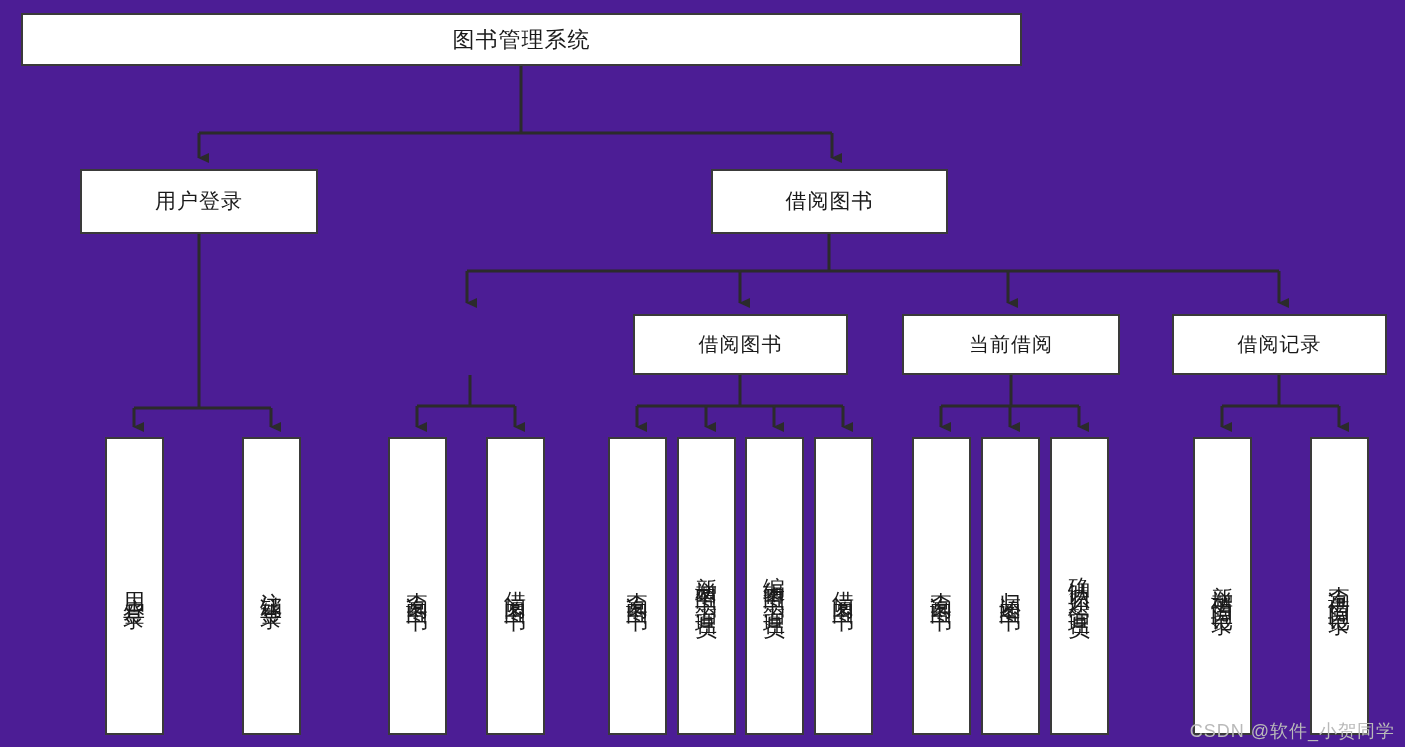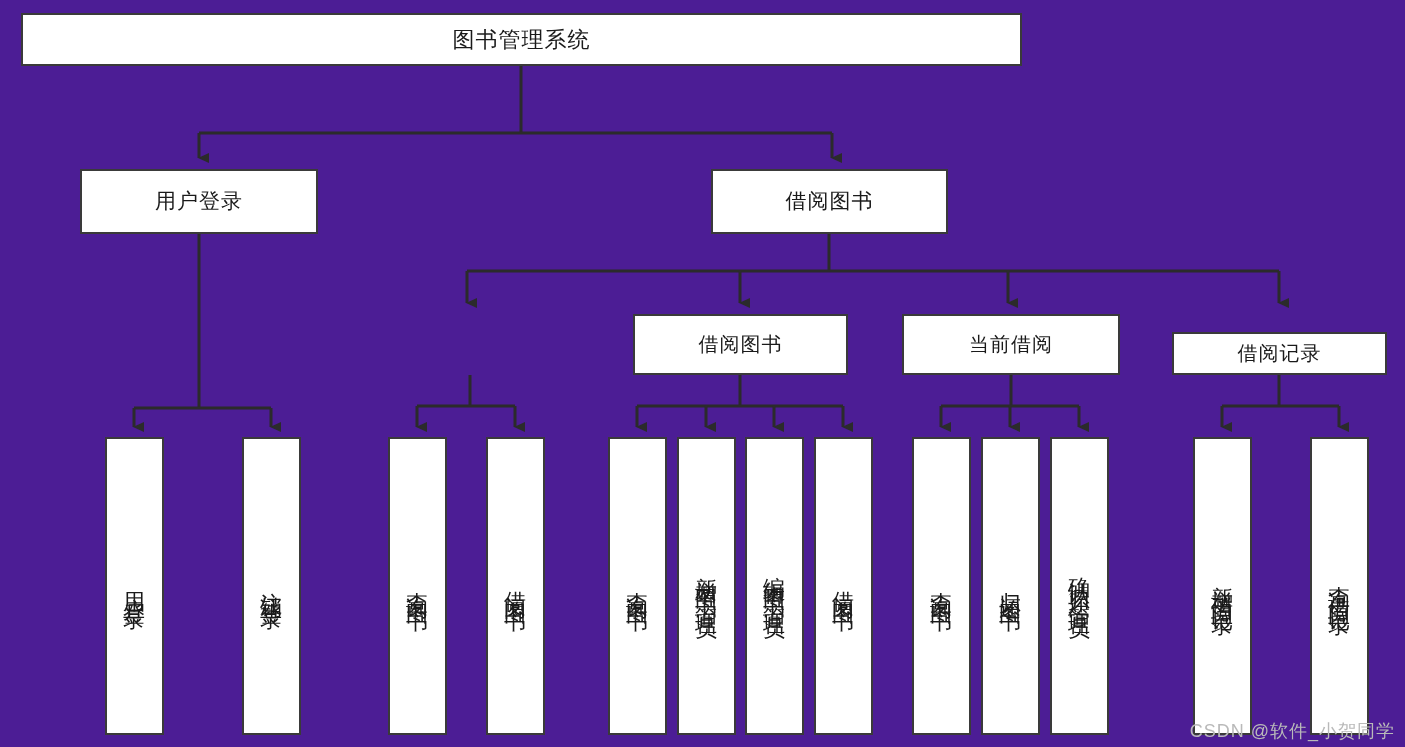--- a/index.html
+++ b/index.html
@@ -148,21 +148,21 @@
 
 
   <div class="node lvl2" style="left:633px;top:314px;width:215px;height:61px;">
     <span class="lbl">借阅图书</span>
   </div>
 
   <div class="node lvl2" style="left:902px;top:314px;width:218px;height:61px;">
     <span class="lbl">当前借阅</span>
   </div>
 
-  <div class="node lvl2" style="left:1172px;top:332px;width:215px;height:43px;">
+  <div class="node lvl2" style="left:1172px;top:314px;width:215px;height:61px;">
     <span class="lbl">借阅记录</span>
   </div>
 
   <div class="leaf" style="left:105px;top:437px;width:59px;height:298px;">
     <span class="vlbl">用户登录</span>
   </div>
   <div class="leaf" style="left:242px;top:437px;width:59px;height:298px;">
     <span class="vlbl">注销登录</span>
   </div>
 

